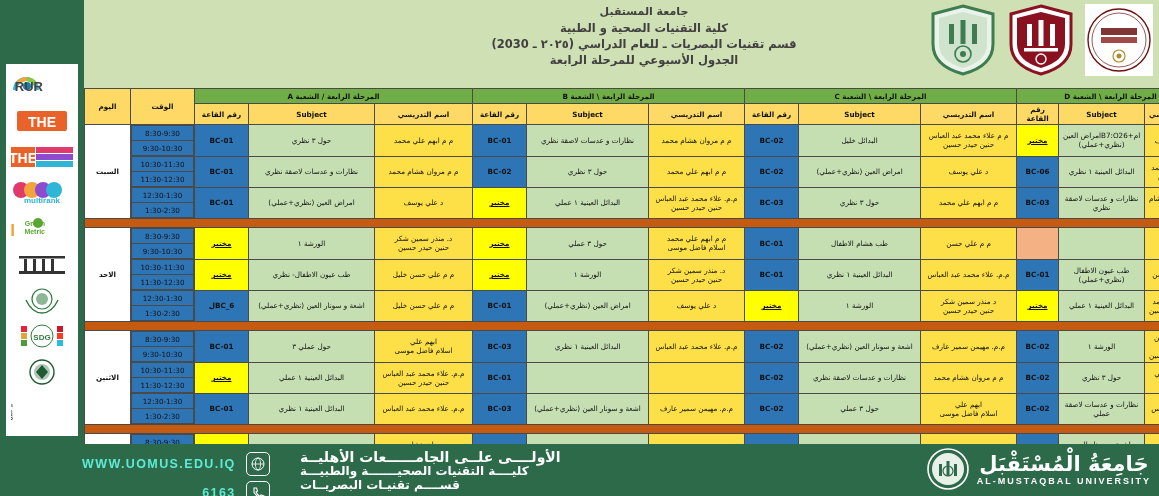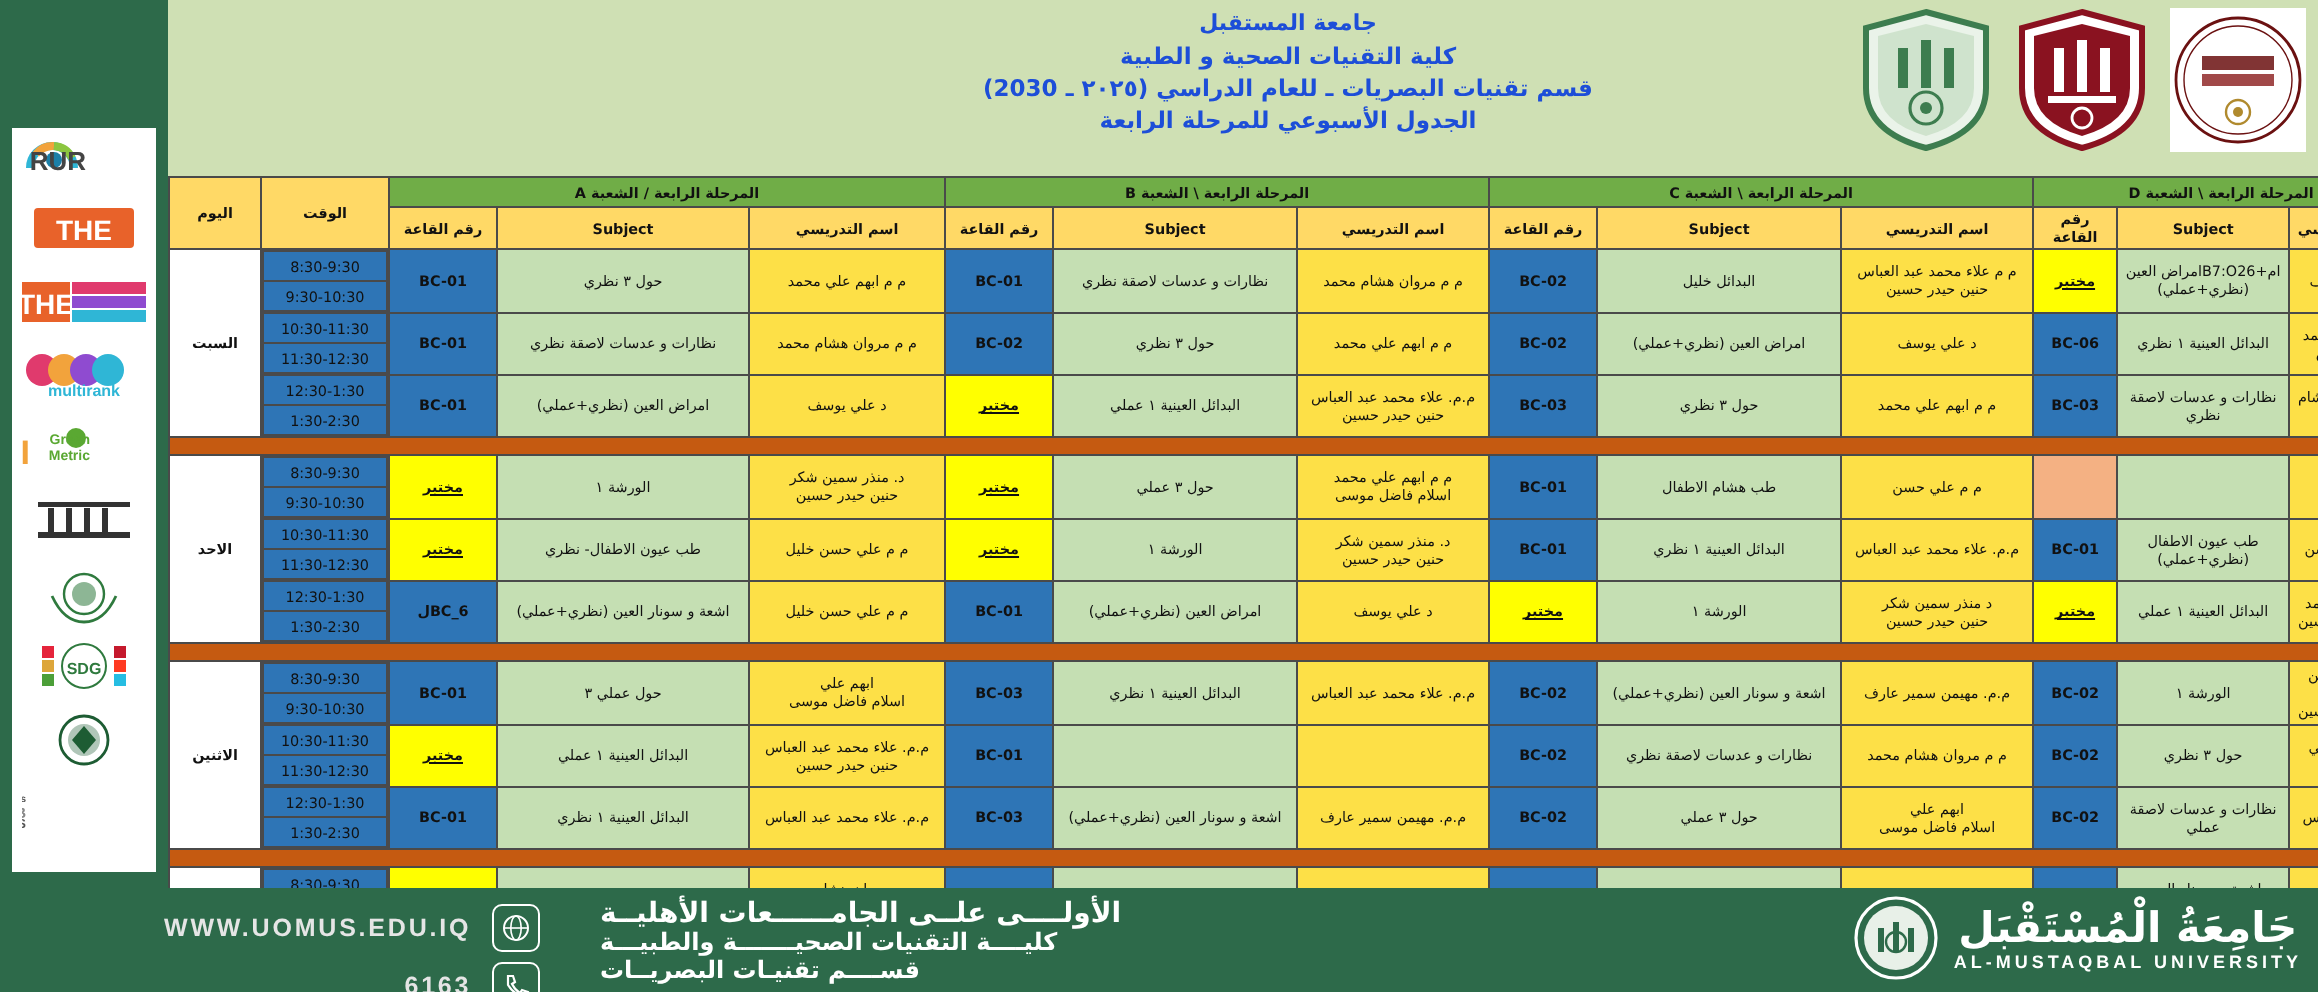--- a/index.html
+++ b/index.html
@@ -16,38 +16,38 @@
     position:absolute;left:84px;top:0;width:1075px;height:444px;
     background:#cfe0b4;
   }
   
   #header{
     position:absolute;left:0;top:0;width:1075px;height:88px;
     background:#cfe0b4;
   }
   #titleblock{
     position:absolute;left:250px;top:4px;width:620px;
-    text-align:center;color:#1d4ed8;
+    text-align:center;color:#404040;
     font-family:"DejaVu Sans",sans-serif;
   }
   #titleblock div{font-size:11.5px;line-height:16px;font-weight:700;}
   #titleblock .t1{font-size:11px;}
 
   
   #crests{position:absolute;right:6px;top:4px;display:flex;gap:10px;align-items:center;}
   .crest{width:68px;height:72px;display:block;}
 
   
   #rail{
     position:absolute;left:6px;top:64px;width:72px;height:372px;
     background:#ffffff;display:flex;flex-direction:column;
     align-items:center;justify-content:flex-start;gap:3px;padding-top:4px;
     box-sizing:border-box;
   }
-  .rlogo{width:64px;height:33px;display:flex;align-items:flex-start;justify-content:center;overflow:hidden;}
+  .rlogo{width:64px;height:33px;display:flex;align-items:center;justify-content:center;overflow:hidden;}
 
   
   #table{
     position:absolute;left:0px;top:88px;width:1075px;
     border-collapse:collapse;table-layout:fixed;
     direction:rtl;
   }
   #table td,#table th{
     border:1px solid #4a4a4a;
     font-family:"DejaVu Sans",sans-serif;
@@ -67,21 +67,21 @@
   .daycol{background:#ffffff;font-weight:700;font-size:8px;}
   .spacer td{background:#c55a11;height:6px;border:1px solid #c55a11;padding:0;}
   .hdrday{background:#ffd966;font-weight:700;font-size:8.5px;}
 
   
   #footer{
     position:absolute;left:0;bottom:0;width:1159px;height:52px;
     background:#2d6a4a;
   }
   #contact{position:absolute;left:82px;top:8px;display:flex;flex-direction:column;gap:5px;}
-  .crow{display:flex;align-items:center;gap:10px;color:#e5e5e5;}
+  .crow{display:flex;align-items:center;gap:10px;color:#5eead4;}
   .cbox{width:22px;height:22px;border:1.6px solid #fff;border-radius:5px;display:flex;align-items:center;justify-content:center;}
   .ctxt{font-family:"Liberation Sans",sans-serif;font-size:12.5px;font-weight:700;letter-spacing:1.4px;}
   #slogan{position:absolute;left:300px;top:6px;width:530px;text-align:left;direction:rtl;color:#fff;}
   #slogan div{font-family:"DejaVu Sans",sans-serif;font-weight:700;line-height:14px;}
   #slogan .s1{font-size:14px;}
   #slogan .s2{font-size:12px;}
   #slogan .s3{font-size:12px;}
   #brand{position:absolute;right:8px;top:4px;display:flex;align-items:center;gap:8px;}
   #brandtxt{color:#fff;text-align:center;}
   #brandtxt .ar{font-family:"DejaVu Sans",sans-serif;font-size:21px;font-weight:700;line-height:24px;}

